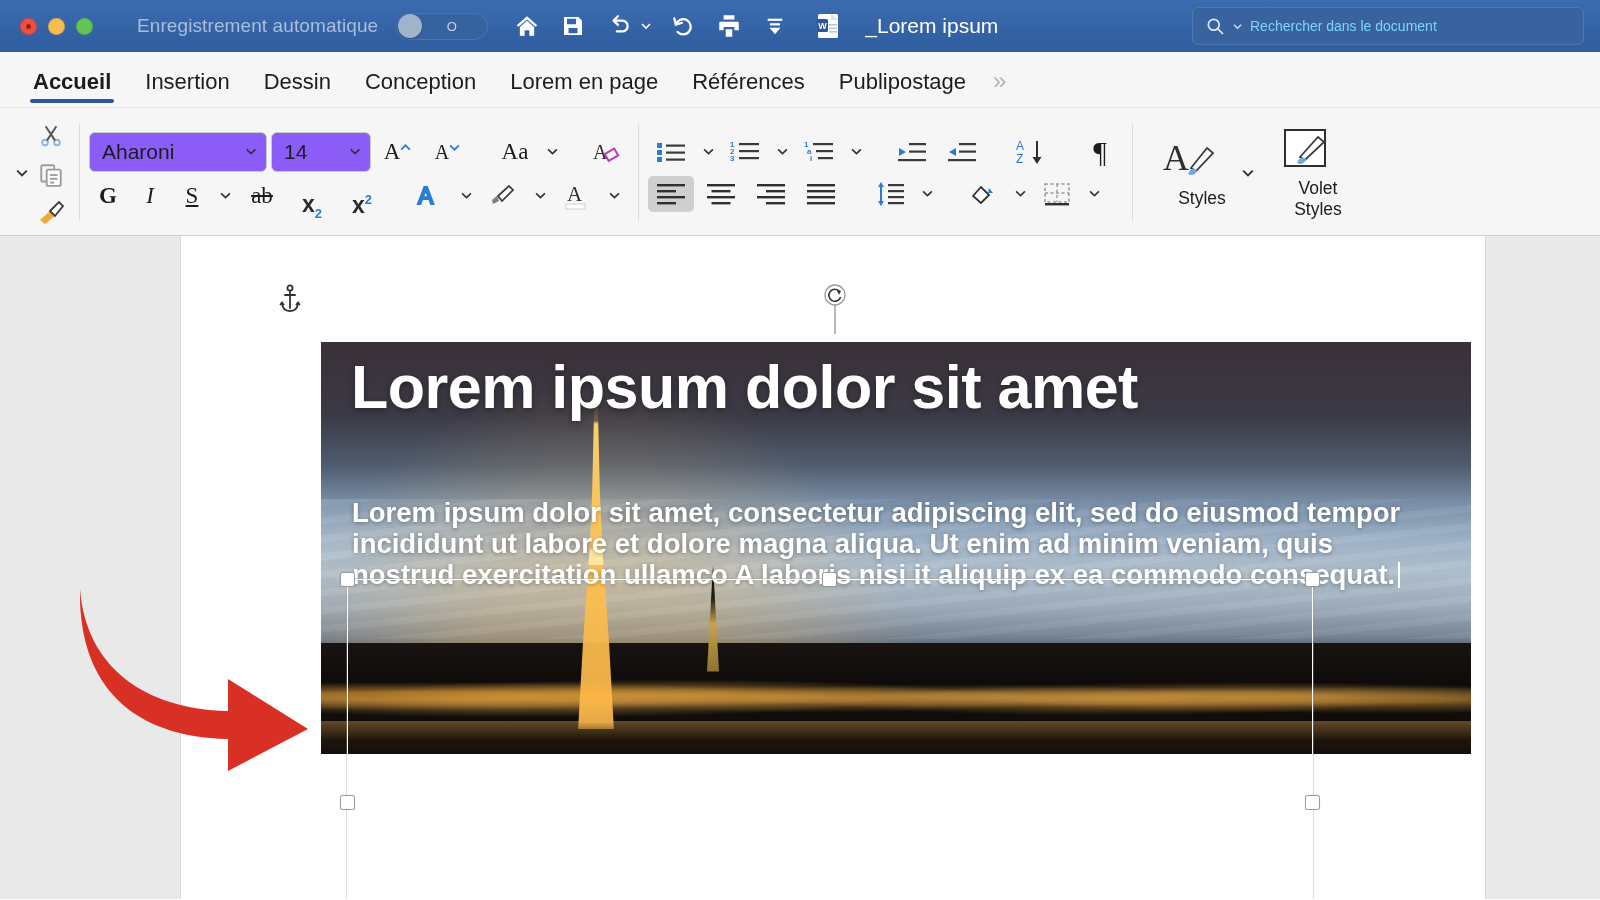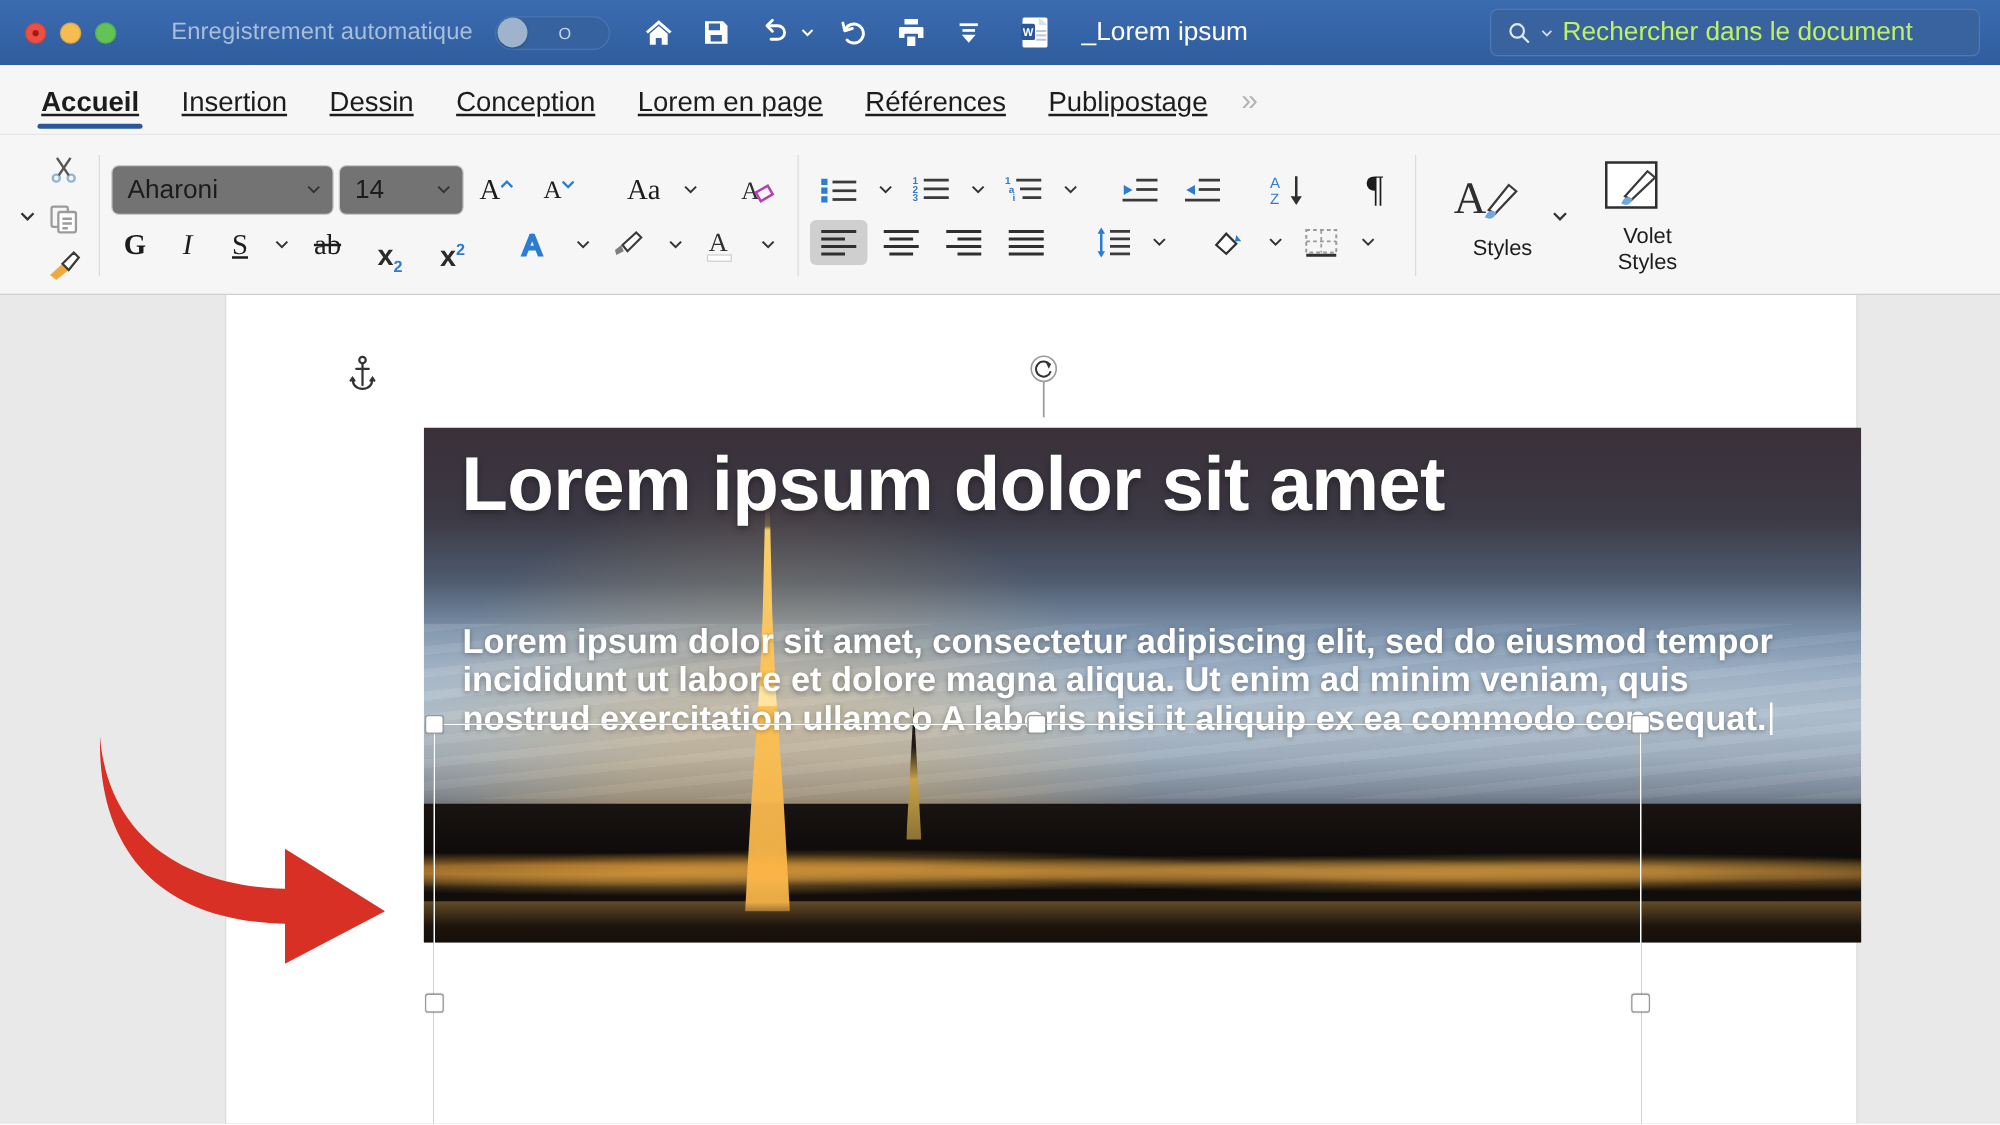--- a/index.html
+++ b/index.html
@@ -64,39 +64,38 @@
 
   .searchbox {
     position: absolute; right: 16px; top: 7px;
     width: 392px; height: 38px;
     background: #39639e;
     border: 1px solid #4c79b2;
     border-radius: 6px;
     display: flex; align-items: center;
     padding: 0 12px; gap: 7px;
   }
-  .searchbox .sph { color: #bef264; font-size: 21px; white-space: nowrap; }
+  .searchbox .sph { color: #7dd3fc; font-size: 14px; white-space: nowrap; }
 
   
   .ribbon-tabs {
     height: 56px;
     background: #f6f6f6;
     display: flex;
     align-items: flex-end;
     padding: 0 16px;
     position: relative;
     border-bottom: 1px solid #e6e6e6;
   }
   .tab {
     font-size: 22px;
     color: #1c1c1c;
     padding: 0 17px 12px 17px;
     white-space: nowrap;
     position: relative;
-    text-decoration: underline;
   }
   .tab.active { font-weight: bold; }
   .tab.active::after {
     content: "";
     position: absolute;
     left: 14px; right: 14px; bottom: 4px;
     height: 4px; border-radius: 2px;
     background: #2b579a;
   }
   .tab-more { color: #b4b4b4; font-size: 24px; padding: 0 10px 12px 10px; letter-spacing:-2px; }
@@ -125,21 +124,21 @@
 
   .paste-col { display:flex; flex-direction:column; align-items:center; justify-content:center; width:78px; }
   .paste-label { font-size: 17px; color: #1c1c1c; margin-top: 2px; }
   .clip-icons { display:flex; flex-direction:column; align-items:center; justify-content:center; gap:3px; padding-top:4px;}
 
   .fmt-col { display: flex; flex-direction: column; justify-content: center; gap: 6px; }
   .fmt-row { display: flex; align-items: center; gap: 4px; }
 
   .combo {
     display:flex; align-items:center; justify-content:space-between;
-    background:#737373; border:1px solid #cacaca; border-radius:6px;
+    background:#8b5cf6; border:1px solid #cacaca; border-radius:6px;
     height: 40px; padding: 0 8px 0 12px;
   }
   .combo .ctext { font-size: 21px; color:#1c1c1c; white-space:nowrap; }
   .combo.font { width: 178px; }
   .combo.size { width: 100px; }
 
   .ibtn { width: 38px; height: 36px; display:flex; align-items:center; justify-content:center; color:#2b2b2b; }
   .ibtn.active { background:#cfcfcf; border-radius:5px; }
   .ibtn.wide { width: 46px; }
   .caret { width: 20px; height: 34px; display:flex; align-items:center; justify-content:center; color:#444; }
@@ -174,21 +173,21 @@
     left: 152px; top: 9px;
     font-size: 22px; color: #1d1d1d;
     white-space: nowrap;
   }
   .anchor-icon { position:absolute; left: 97px; top: 48px; color:#333; }
   .rot-handle { position:absolute; left: 641px; top: 48px; }
 
   
   .imgobj {
     position: absolute;
-    left: 158px; top: 106px;
+    left: 140px; top: 106px;
     width: 1150px; height: 412px;
     overflow: hidden;
   }
   .photo {
     position: absolute; inset: 0;
     background:
       radial-gradient(circle at 24% 88%, rgba(255,186,80,.30) 0 14%, rgba(255,186,80,0) 34%),
       linear-gradient(180deg,
         #3a3038 0%,
         #3c3a46 18%,

